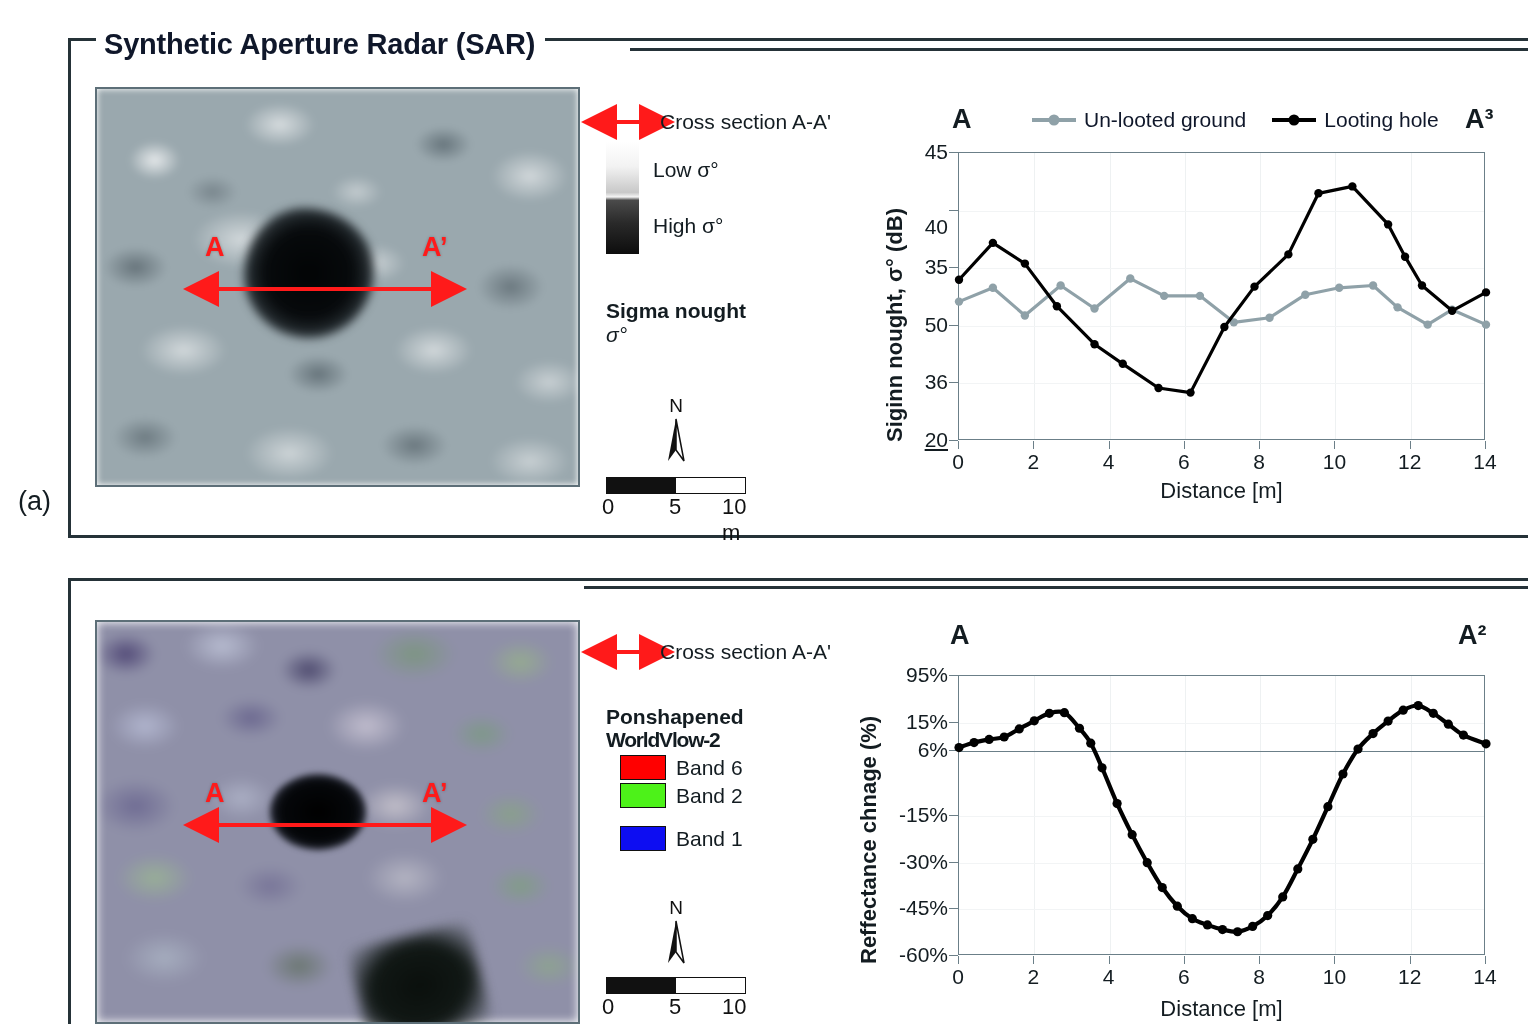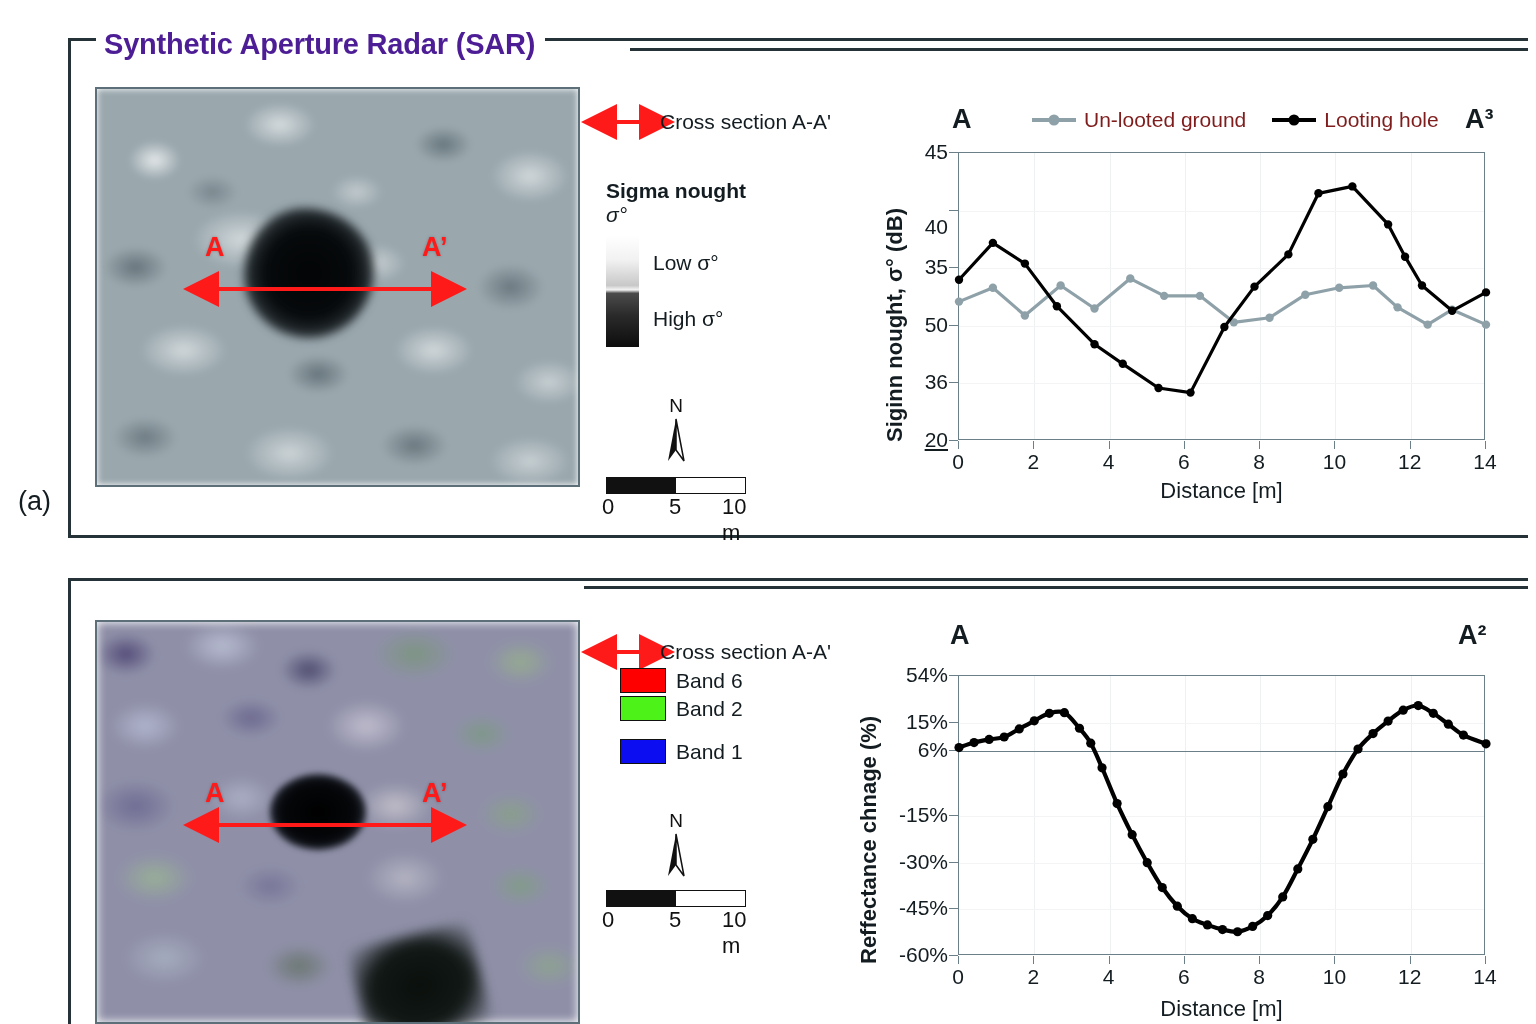--- a/index.html
+++ b/index.html
@@ -15,21 +15,21 @@
   
   .panel-bracket {
     position: absolute;
     border: 3px solid #253238;
     border-right: none;
   }
   .panel-title {
     position: absolute;
     font-size: 29px;
     font-weight: bold;
-    color: #4c1d95;
+    color: #0f172a;
     letter-spacing: -0.2px;
     white-space: nowrap;
     background: #ffffff;
     padding: 0 10px 0 8px;
   }
   .title-rule {
     position: absolute;
     height: 3px;
     background: #253238;
   }
@@ -192,21 +192,21 @@
     transform-origin: 0 0; transform: rotate(-90deg);
     white-space: nowrap;
   }
   .chart-endlabel {
     position: absolute; font-size: 27px; font-weight: bold; color: #131c21;
   }
   .chart-legend {
     position: absolute; display: flex; align-items: center; gap: 26px;
   }
   .cl-item { display: flex; align-items: center; gap: 8px; }
-  .cl-text { font-size: 21px; color: #7f1d1d; white-space: nowrap; }
+  .cl-text { font-size: 21px; color: #0f172a; white-space: nowrap; }
   .cl-line { position: relative; width: 44px; height: 4px; }
   .cl-dot {
     position: absolute; left: 50%; top: 50%;
     width: 11px; height: 11px; border-radius: 50%;
     transform: translate(-50%,-50%);
   }
   svg { display: block; overflow: visible; }
 </style>
 </head>
 <body>
@@ -242,31 +242,31 @@
   </div>
 
   <div class="legend" style="left:606px; top:110px;">
     <div class="legend-row">
       <svg width="44" height="16">
         <line x1="5" y1="8" x2="39" y2="8" stroke="#ff1a1a" stroke-width="4" marker-start="url(#arrL)" marker-end="url(#arrR)"></line>
       </svg>
       <span class="legend-text">Cross section A-A'</span>
     </div>
 
-    <div style="margin-top:46px;">
-      <div class="legend-head">Sigma nought</div>
-      <div class="legend-text" style="font-style:italic;">σ°</div>
-    </div>
-
     <div style="display:flex; gap:14px; margin-top:8px;">
       <div class="ramp"></div>
       <div style="display:flex; flex-direction:column; justify-content:space-around; height:112px;">
         <span class="legend-text">Low σ°</span>
         <span class="legend-text">High σ°</span>
       </div>
+    </div>
+
+    <div style="margin-top:46px;">
+      <div class="legend-head">Sigma nought</div>
+      <div class="legend-text" style="font-style:italic;">σ°</div>
     </div>
 
     <div style="margin-top:48px; width:140px;">
       <div class="north-letter">N</div>
       <svg width="140" height="46">
         <polygon points="70,2 62,44 70,33" fill="#111"></polygon>
         <polygon points="70,2 78,44 70,33" fill="#fff" stroke="#111" stroke-width="1.5"></polygon>
       </svg>
     </div>
 
@@ -415,20 +415,24 @@
   </div>
 
   <div class="legend" style="left:606px; top:640px;">
     <div class="legend-row">
       <svg width="44" height="16">
         <line x1="5" y1="8" x2="39" y2="8" stroke="#ff1a1a" stroke-width="4" marker-start="url(#arrL)" marker-end="url(#arrR)"></line>
       </svg>
       <span class="legend-text">Cross section A-A'</span>
     </div>
 
+    <div style="margin-top:42px; position:relative;">
+      <div class="legend-head">Ponshapened</div>
+      <div class="legend-head" style="letter-spacing:-1.2px;">WorldVlow-2</div>
+    </div>
 
     <div style="margin-top:4px;">
       <div class="legend-row" style="margin:3px 0 3px 14px;">
         <span class="swatch" style="background:#ff0000;"></span>
         <span class="legend-text">Band 6</span>
       </div>
       <div class="legend-row" style="margin:3px 0 18px 14px;">
         <span class="swatch" style="background:#4df219;"></span>
         <span class="legend-text">Band 2</span>
       </div>
@@ -460,21 +464,21 @@
   </div>
 
   <div class="chart" style="left:850px; top:620px; width:650px; height:400px;">
 
     <div class="chart-endlabel" style="left:100px; top:0px;">A</div>
     <div class="chart-endlabel" style="left:608px; top:0px;">A²</div>
 
     <div class="axis-title-y" style="left:6px; top:344px;">Reffectance chnage (%)</div>
 
     <div id="ms-ytick-labels">
-        <div class="ytick-lbl" style="top: 55px; right: 552px;">54%</div>
+        <div class="ytick-lbl" style="top: 55px; right: 552px;">95%</div>
         <div class="ytick-mark" style="position: absolute; left: 99px; top: 55px;"></div>
         <div class="ytick-lbl" style="top: 101.667px; right: 552px;">15%</div>
         <div class="ytick-mark" style="position: absolute; left: 99px; top: 101.667px;"></div>
         <div class="ytick-lbl" style="top: 129.667px; right: 552px;">6%</div>
         <div class="ytick-mark" style="position: absolute; left: 99px; top: 129.667px;"></div>
         <div class="ytick-lbl" style="top: 195px; right: 552px;">-15%</div>
         <div class="ytick-mark" style="position: absolute; left: 99px; top: 195px;"></div>
         <div class="ytick-lbl" style="top: 241.667px; right: 552px;">-30%</div>
         <div class="ytick-mark" style="position: absolute; left: 99px; top: 241.667px;"></div>
         <div class="ytick-lbl" style="top: 288.333px; right: 552px;">-45%</div>

